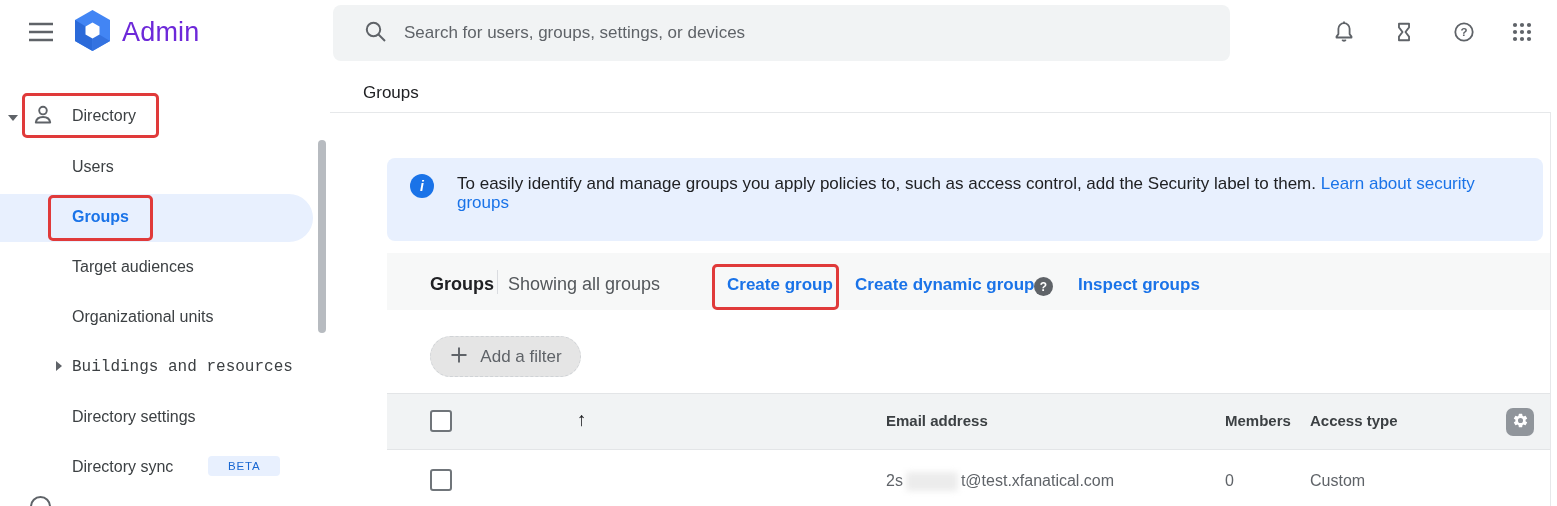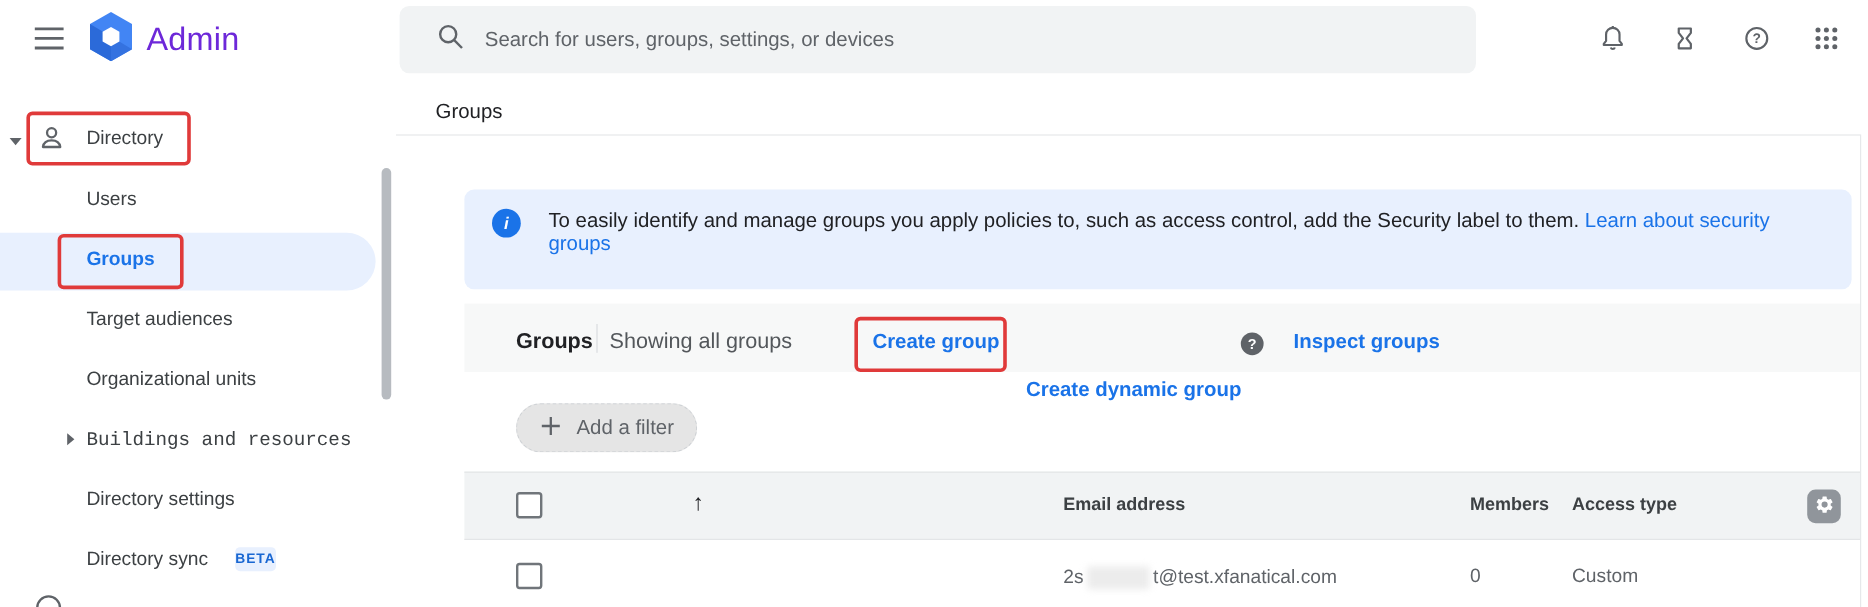--- a/index.html
+++ b/index.html
@@ -31,22 +31,22 @@
   .tri-down { position:absolute; left:8px; top:115px; width:0; height:0;
     border-left:5px solid transparent; border-right:5px solid transparent; border-top:6px solid #5f6368; }
   .tri-right { position:absolute; left:56px; top:361px; width:0; height:0;
     border-top:5px solid transparent; border-bottom:5px solid transparent; border-left:6px solid #5f6368; }
   .side-section-icon { position:absolute; left:31px; top:103px; }
   .side-section-label { position:absolute; left:72px; top:107px; font-size:16px; color:#3c4043; }
   .side-item { position:absolute; left:72px; font-size:16px; color:#3c4043; white-space:nowrap; }
   .side-pill { position:absolute; left:0; top:194px; width:313px; height:48px;
     background:#e8f0fe; border-radius:0 24px 24px 0; }
   .side-item.active { color:#1a73e8; font-weight:bold; }
-  .beta-badge { position:absolute; left:196px; top:456px; background:#e8f0fe; color:#1967d2;
-    font-size:11.5px; font-weight:bold; letter-spacing:.8px; padding:4px 0; border-radius:4px; }
+  .beta-badge { position:absolute; left:208px; top:456px; background:#e8f0fe; color:#1967d2;
+    font-size:11.5px; font-weight:normal; letter-spacing:.8px; padding:4px 20px; border-radius:4px; }
   .side-scrollbar { position:absolute; left:318px; top:140px; width:8px; height:193px;
     background:#b7bbc0; border-radius:4px; }
   .partial-circle { position:absolute; left:30px; top:496px; width:21px; height:21px;
     border:2px solid #5f6368; border-radius:50%; }
 
   
   .annotation { position:absolute; border:3px solid #e03a3a; border-radius:5px; pointer-events:none; z-index:50; }
   .ann-directory { left:22px; top:93px; width:137px; height:45px; }
   .ann-groups { left:48px; top:195px; width:105px; height:46px; }
   .ann-create { left:712px; top:264px; width:127px; height:46px; }
@@ -64,21 +64,21 @@
   .banner-text { position:absolute; left:70px; top:16px; width:1066px;
     font-size:17px; line-height:19px; color:#202124; }
   .banner-link { color:#1a73e8; cursor:pointer; }
 
   .toolbar { position:absolute; left:387px; top:253px; width:1163px; height:57px; background:#f7f8f8; }
   .toolbar-title { position:absolute; left:43px; top:21px; font-size:18px; font-weight:bold; color:#202124; }
   .toolbar-divider { position:absolute; left:110px; top:17px; width:1px; height:24px; background:#dadce0; }
   .toolbar-status { position:absolute; left:121px; top:21px; font-size:18px; color:#53575b; }
   .toolbar-link { position:absolute; top:22px; font-size:17px; font-weight:bold; color:#1a73e8; white-space:nowrap; }
   .link-create { left:340px; }
-  .link-dynamic { left:468px;margin-top:40px; }
+  .link-dynamic { left:468px; }
   .link-inspect { left:691px; }
   .help-filled { position:absolute; left:647px; top:24px; width:19px; height:19px; border-radius:50%;
     background:#5f6368; color:#fff; font-size:12px; font-weight:bold;
     display:flex; align-items:center; justify-content:center; }
 
   .add-filter { position:absolute; left:430px; top:336px; width:151px; height:41px;
     border:1px dashed #d0d3d6; border-radius:21px; background:#e5e5e5;
     display:flex; align-items:center; justify-content:center; gap:11px; }
   .add-filter-label { font-size:17px; color:#5f6368; }
 

